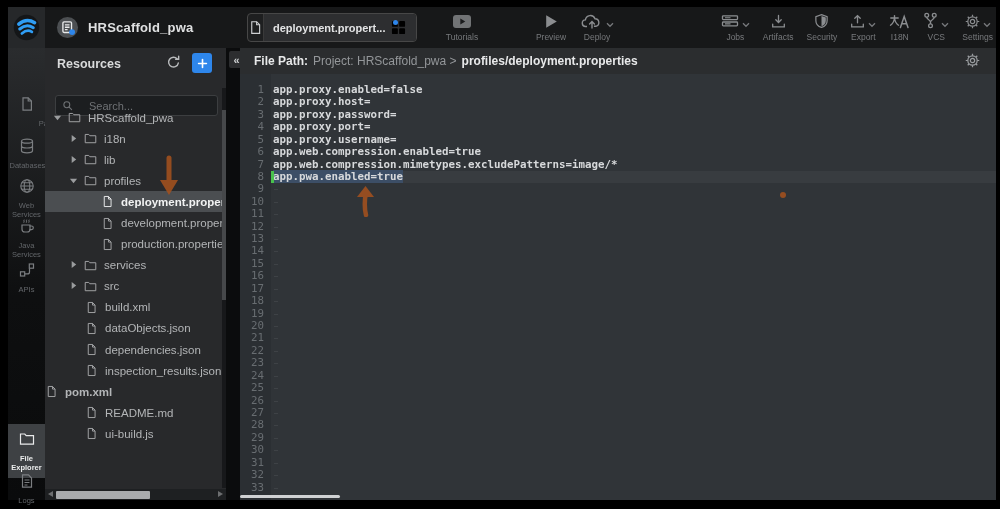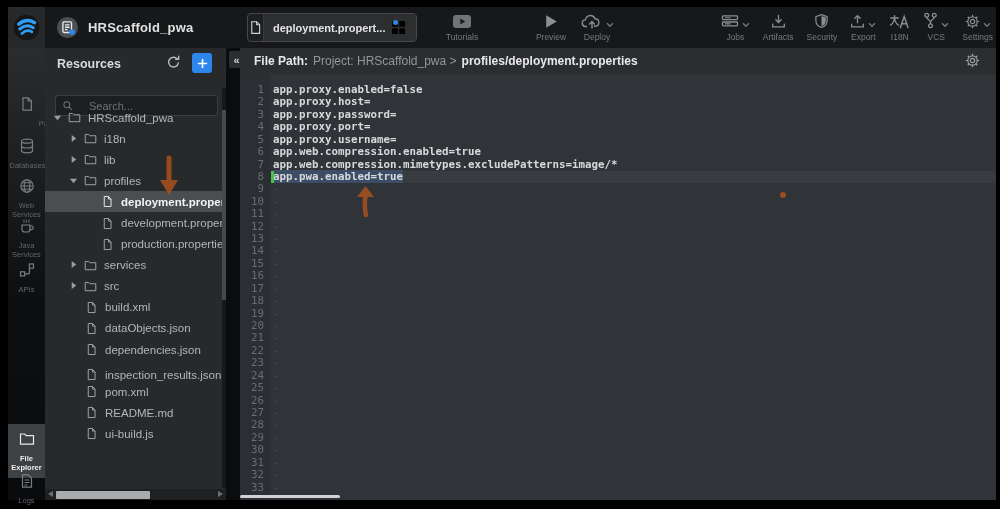--- a/index.html
+++ b/index.html
@@ -495,30 +495,30 @@
         </div>
         <div class="trow" style="padding-left: 40px;">
           <span class="ticon">
             <svg viewBox="0 0 16 16" fill="none" stroke="currentColor" stroke-width="1.2">
               <path d="M4 1.8h5.2L12.4 5v9.2H4z"></path>
               <path d="M9.2 1.8V5h3.2"></path>
             </svg>
           </span>
           <span>dependencies.json</span>
         </div>
-        <div class="trow" style="padding-left: 40px; align-items: flex-end;">
+        <div class="trow" style="padding-left: 40px;">
           <span class="ticon">
             <svg viewBox="0 0 16 16" fill="none" stroke="currentColor" stroke-width="1.2">
               <path d="M4 1.8h5.2L12.4 5v9.2H4z"></path>
               <path d="M9.2 1.8V5h3.2"></path>
             </svg>
           </span>
           <span>inspection_results.json</span>
         </div>
-        <div class="trow" style="padding-left: 40px;">
+        <div class="trow" style=" font-weight: bold;">
           <span class="ticon">
             <svg viewBox="0 0 16 16" fill="none" stroke="currentColor" stroke-width="1.2">
               <path d="M4 1.8h5.2L12.4 5v9.2H4z"></path>
               <path d="M9.2 1.8V5h3.2"></path>
             </svg>
           </span>
           <span>pom.xml</span>
         </div>
         <div class="trow" style="padding-left: 40px;">
           <span class="ticon">

